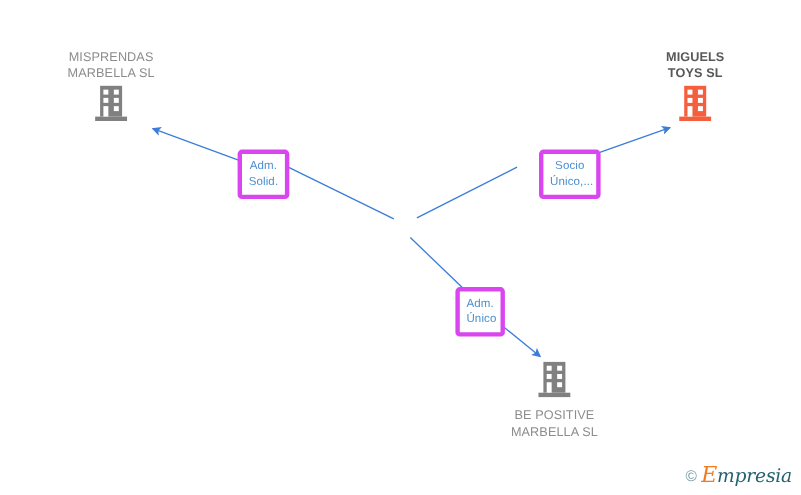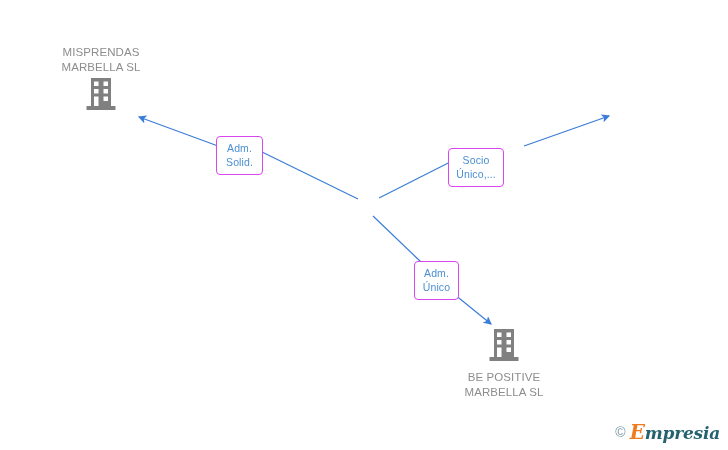--- a/index.html
+++ b/index.html
@@ -47,21 +47,21 @@
     margin: 3px auto 0 auto;
   }
   .node.below .node-icon {
     margin: 0 auto 4px auto;
   }
 
   
   .badge {
     position: absolute;
     box-sizing: border-box;
-    border: 1px solid #d946ef;
+    border: 4px solid #d946ef;
     border-radius: 4px;
     background: #ffffff;
     color: #4a8fd0;
     font-size: 10.5px;
     line-height: 14px;
     text-align: center;
     padding: 4px 6px 5px 6px;
     white-space: pre-line;
     letter-spacing: 0.1px;
   }
@@ -80,21 +80,20 @@
     color: #7a9aa5;
     line-height: 1;
   }
   .wm-text {
     font-family: "DejaVu Serif", serif;
     font-style: italic;
     font-size: 17px;
     line-height: 1;
     color: #24626f;
     letter-spacing: -0.2px;
-    font-weight: bold;
   }
   .wm-text .wm-cap {
     color: #f07c22;
     font-size: 20px;
   }
 </style>
 </head>
 <body>
 
 <div id="canvas">
@@ -129,20 +128,36 @@
         <rect x="8" y="4.5" width="4.5" height="4.5" fill="#ffffff"></rect>
         <rect x="17.5" y="4.5" width="4.5" height="4.5" fill="#ffffff"></rect>
         <rect x="8" y="12" width="4.5" height="4.5" fill="#ffffff"></rect>
         <rect x="17.5" y="12" width="4.5" height="4.5" fill="#ffffff"></rect>
         <rect x="8" y="19.5" width="4.5" height="9.5" fill="#ffffff"></rect>
         <rect x="17.5" y="19.5" width="4.5" height="4.5" fill="#ffffff"></rect>
       </svg>
     </span>
   </div>
 
+  <div class="node" style="left:552px; top:45px;">
+    <div class="node-label strong">MIGUELS
+TOYS SL</div>
+    <span class="node-icon">
+      <svg width="30" height="34" viewBox="0 0 30 34" xmlns="http://www.w3.org/2000/svg">
+        <rect x="5" y="1" width="20" height="28" fill="#f4603e"></rect>
+        <rect x="0.5" y="29" width="29" height="4" fill="#f4603e"></rect>
+        <rect x="8" y="4.5" width="4.5" height="4.5" fill="#ffffff"></rect>
+        <rect x="17.5" y="4.5" width="4.5" height="4.5" fill="#ffffff"></rect>
+        <rect x="8" y="12" width="4.5" height="4.5" fill="#ffffff"></rect>
+        <rect x="17.5" y="12" width="4.5" height="4.5" fill="#ffffff"></rect>
+        <rect x="8" y="19.5" width="4.5" height="9.5" fill="#ffffff"></rect>
+        <rect x="17.5" y="19.5" width="4.5" height="4.5" fill="#ffffff"></rect>
+      </svg>
+    </span>
+  </div>
 
 
   <div class="node below" style="left:424px; top:328px;">
     <span class="node-icon">
       <svg width="30" height="34" viewBox="0 0 30 34" xmlns="http://www.w3.org/2000/svg">
         <rect x="5" y="1" width="20" height="28" fill="#808080"></rect>
         <rect x="0.5" y="29" width="29" height="4" fill="#808080"></rect>
         <rect x="8" y="4.5" width="4.5" height="4.5" fill="#ffffff"></rect>
         <rect x="17.5" y="4.5" width="4.5" height="4.5" fill="#ffffff"></rect>
         <rect x="8" y="12" width="4.5" height="4.5" fill="#ffffff"></rect>
@@ -151,21 +166,21 @@
         <rect x="17.5" y="19.5" width="4.5" height="4.5" fill="#ffffff"></rect>
       </svg>
     </span>
     <div class="node-label">BE POSITIVE
 MARBELLA SL</div>
   </div>
 
   <div class="badge" style="left:216px; top:136px; width:47px;">Adm.
 Solid.</div>
 
-  <div class="badge" style="left:448px; top:136px; width:56px;margin-top:12px;">Socio
+  <div class="badge" style="left:490px; top:136px; width:56px;">Socio
 Único,...</div>
 
   <div class="badge" style="left:414px; top:261px; width:45px;">Adm.
 Único</div>
 
   <div id="watermark">
     <span class="wm-c">©</span>
     <span class="wm-text"><span class="wm-cap">E</span><span>mpresia</span></span>
   </div>
 

